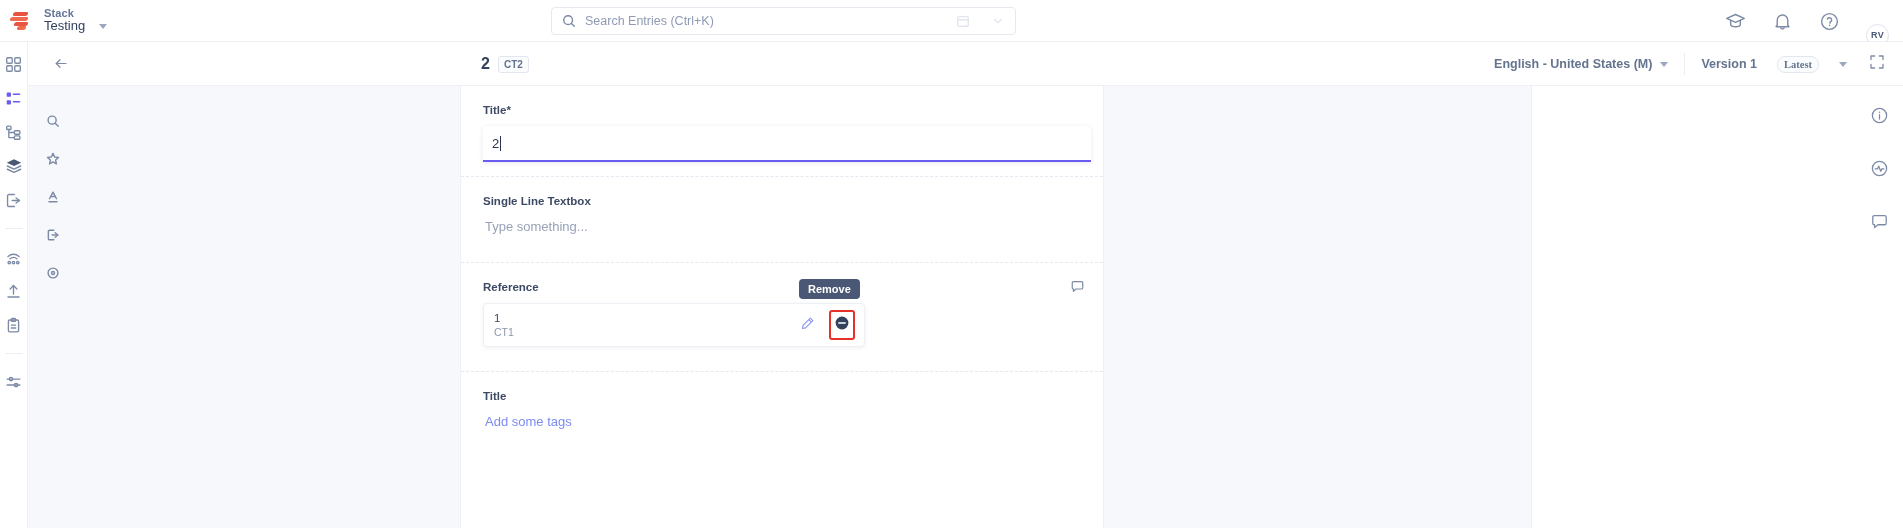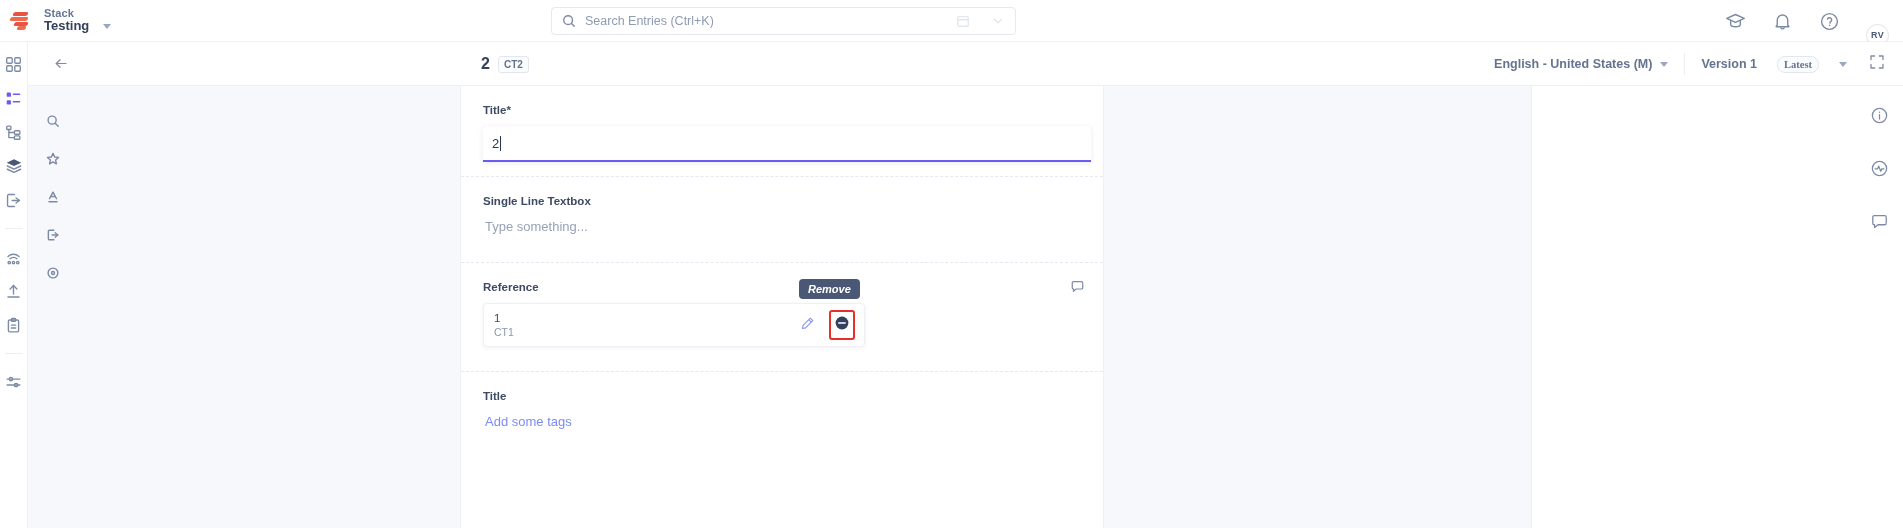--- a/index.html
+++ b/index.html
@@ -20,21 +20,21 @@
   .logo-wrap { width:40px; height:42px; display:flex; align-items:center; justify-content:center; }
   .logo { width:22px; height:20px; position:relative; }
   .logo i { position:absolute; display:block; height:4px; border-radius:2px; background:#e8543f; }
   .logo i:nth-child(1){ top:1px; left:4px; width:15px; transform:skewX(-20deg); }
   .logo i:nth-child(2){ top:6px; left:1px; width:18px; transform:skewX(-20deg); background:#ef6a4e;}
   .logo i:nth-child(3){ top:11px; left:5px; width:14px; transform:skewX(-20deg); }
   .logo i:nth-child(4){ top:15px; left:8px; width:9px; transform:skewX(-20deg); background:#ef6a4e;}
 
   .stackinfo { margin-left:4px; line-height:1.15; }
   .stackinfo .lbl { font-size:11px; color:#647697; font-weight:700; letter-spacing:.1px;}
-  .stackinfo .nm { font-size:13px; color:#33415c; font-weight:700; display:flex; align-items:center; gap:14px;}
+  .stackinfo .nm { font-size:13px; color:#33415c; font-weight:400; display:flex; align-items:center; gap:14px;}
   .caret-sm { width:0;height:0;border-left:4px solid transparent;border-right:4px solid transparent;border-top:5px solid #9aa7bf; }
 
   .search {
     position:absolute; left:551px; top:7px; width:465px; height:28px;
     border:1px solid #e6e9f0; border-radius:4px; background:#fff;
     display:flex; align-items:center; padding:0 10px; gap:9px;
   }
   .search .ph { font-size:12.5px; color:#8f9bb3; flex:1; }
   .icon-stroke { stroke:#7c8aa5; fill:none; stroke-width:1.6; stroke-linecap:round; stroke-linejoin:round; }
   .icon-faint { stroke:#e2e6ee; fill:none; stroke-width:1.6; stroke-linecap:round; stroke-linejoin:round; }
@@ -110,21 +110,21 @@
     box-shadow:0 1px 4px rgba(40,50,90,.07);
     display:flex; align-items:center; padding:0 10px; position:relative;
   }
   .ref-text { line-height:1.3; }
   .ref-title { font-size:11.5px; color:#3d4a63; }
   .ref-sub { font-size:10.5px; color:#8b97ad; }
   .ref-actions { position:absolute; right:9px; display:flex; align-items:center; gap:14px; }
   .remove-hl { border:2px solid #e8302a; border-radius:3px; padding:3px; display:flex; }
   .tooltip {
     position:absolute; background:#4a5875; color:#fff; font-size:11px; font-weight:700;
-    padding:4px 9px; border-radius:4px; white-space:nowrap;font-style:italic;
+    padding:4px 9px; border-radius:4px; white-space:nowrap;
   }
   .comment-ic { position:absolute; right:18px; top:16px; }
 </style>
 </head>
 <body>
 
 <div class="app">
 
   <div class="topbar">
     <div class="logo-wrap">

